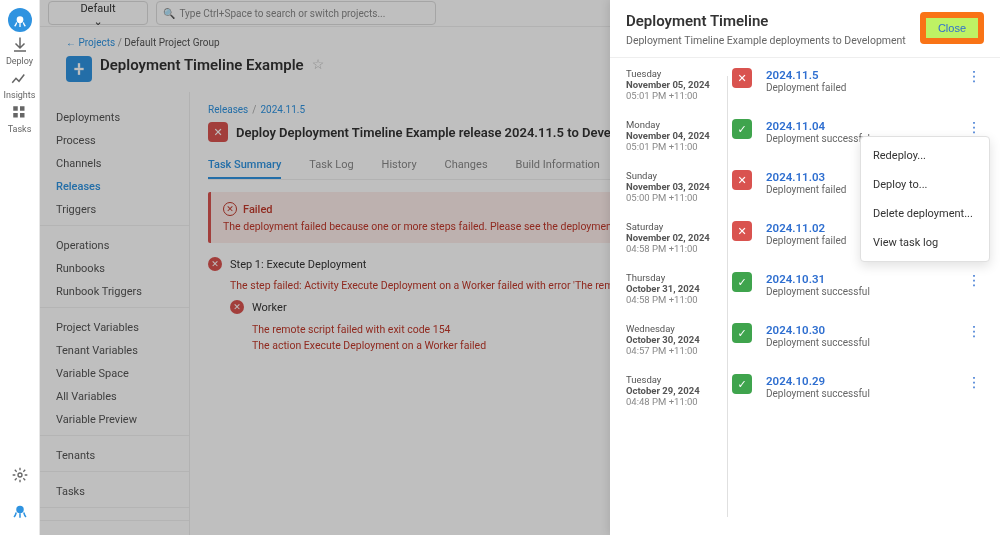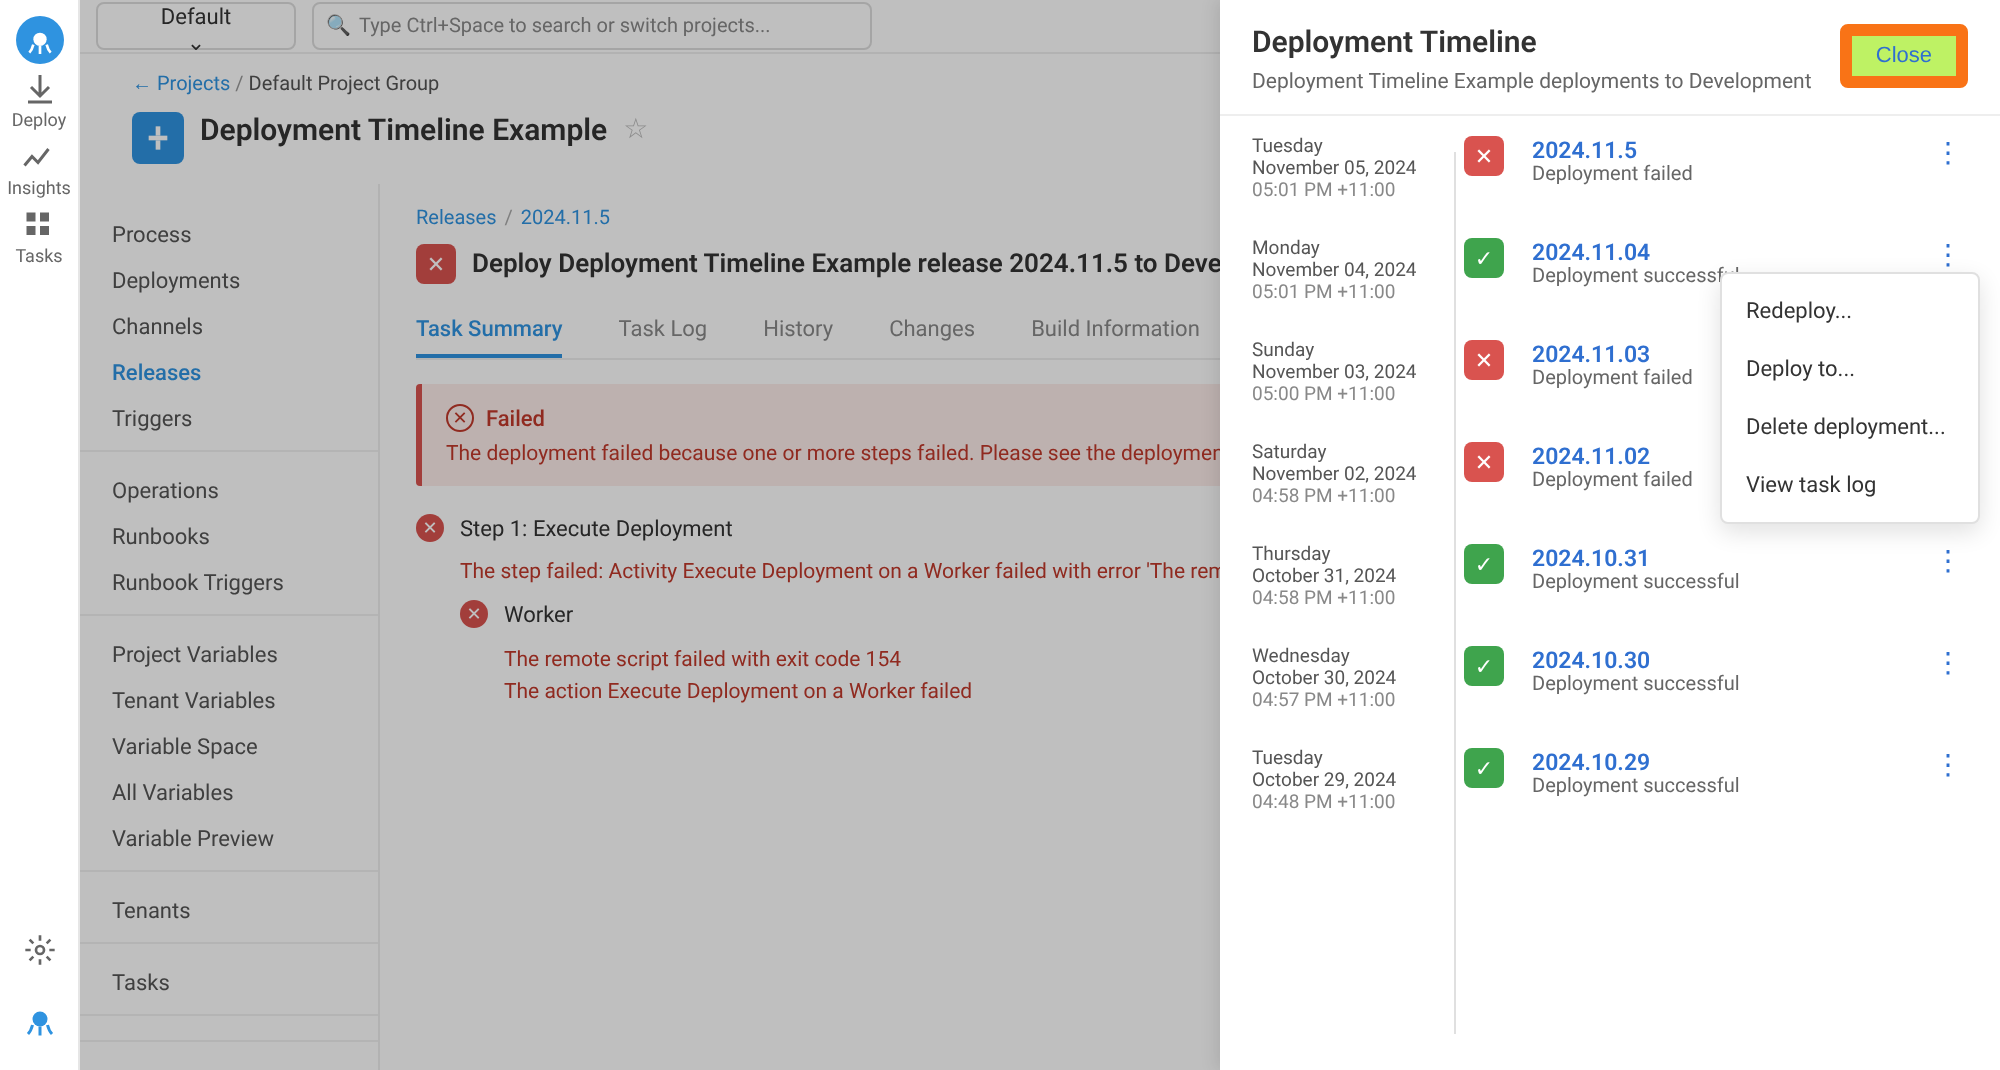--- a/index.html
+++ b/index.html
@@ -49,21 +49,21 @@
 
 .drawer{position:absolute;right:0;top:0;bottom:0;width:390px;background:#fff;box-shadow:-2px 0 8px rgba(0,0,0,0.1);display:flex;flex-direction:column;z-index:10;}
 .drawer-h{padding:12px 16px 10px;border-bottom:1px solid #eee;display:flex;align-items:flex-start;justify-content:space-between;}
 .drawer-h h2{font-size:15px;font-weight:600;margin-bottom:4px;}
 .drawer-h .sub{font-size:10.5px;color:#666;}
 .close-btn{border:6px solid #f97316;color:#2f6fd0;background:#bef264;border-radius:4px;padding:4px 12px;font-size:11px;cursor:pointer;}
 .dlist{flex:1;padding:10px 16px;overflow:auto;position:relative;}
 .drow{display:flex;align-items:flex-start;margin-bottom:18px;position:relative;}
 .drow .left{width:92px;font-size:9.5px;color:#555;}
 .drow .left .day{font-weight:400;}
-.drow .left .date{color:#555;}
+.drow .left .date{color:#555;font-weight:bold;}
 .drow .left .time{color:#888;}
 .drow .badge{width:20px;height:20px;border-radius:4px;display:flex;align-items:center;justify-content:center;color:#fff;font-size:11px;margin:0 14px;flex-shrink:0;position:relative;z-index:2;}
 .badge.fail{background:#d9534f;}
 .badge.ok{background:#3fa44d;}
 .drow .info{flex:1;}
 .drow .ver{color:#2f6fd0;font-weight:600;font-size:11.5px;}
 .drow .stat{color:#666;font-size:10px;}
 .drow .menu{color:#2f6fd0;font-size:14px;cursor:pointer;padding:0 4px;letter-spacing:-1px;}
 .timeline-line{position:absolute;left:117px;top:18px;bottom:18px;width:1px;background:#e0e0e0;z-index:1;}
 
@@ -141,22 +141,22 @@
             </svg>
         </div>
         <h1>Deployment Timeline Example</h1>
         <span class="star">☆</span>
       </div>
     </div>
 
     <div class="content">
       <div class="sidebar" id="sidebar">
           <div class="side-section">
+            <div class="side-item">Deployments</div>
             <div class="side-item">Process</div>
-            <div class="side-item">Deployments</div>
             <div class="side-item">Channels</div>
             <div class="side-item active">Releases</div>
             <div class="side-item">Triggers</div>
           </div>
           <div class="side-section">
             <div class="side-item">Operations</div>
             <div class="side-item">Runbooks</div>
             <div class="side-item">Runbook Triggers</div>
           </div>
           <div class="side-section">

